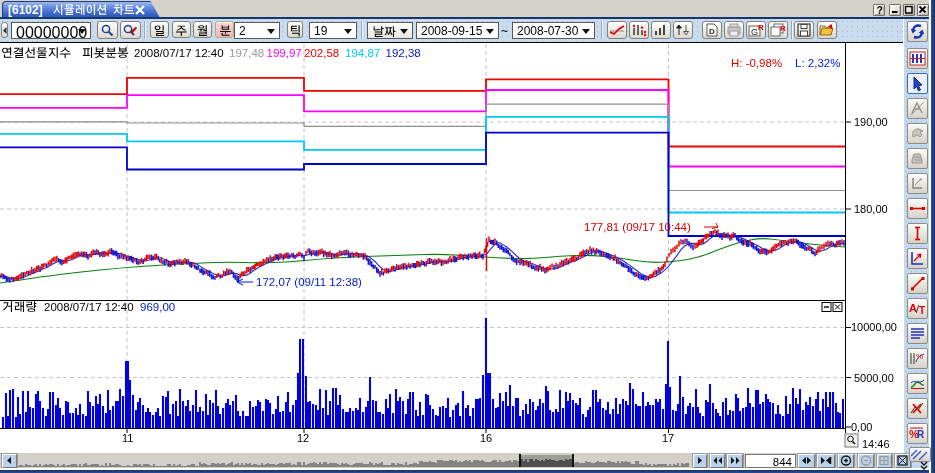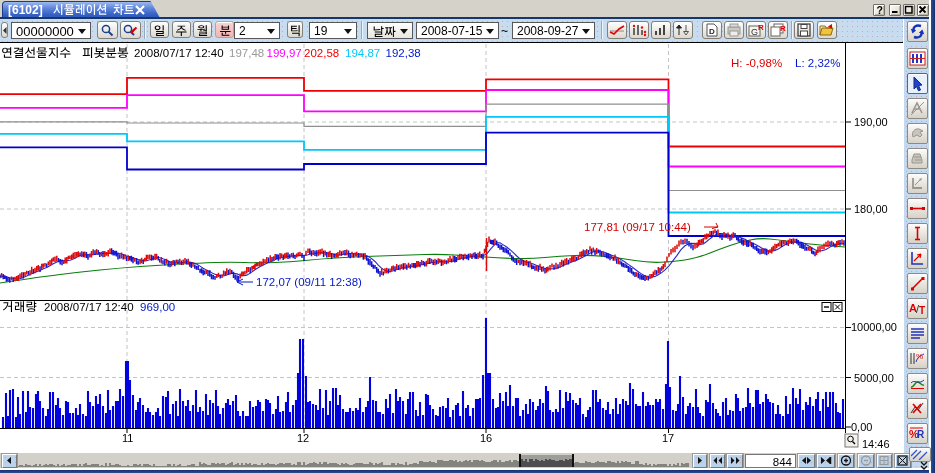--- a/index.html
+++ b/index.html
@@ -114,21 +114,21 @@
 <div class="abs dots" style="left:0;top:19px;width:931px;height:23px"></div>
 <div class="abs" style="left:0;top:42px;width:903px;height:1px;background:#000"></div>
 <div class="abs" style="left:903px;top:19px;width:4px;height:24px;background:#fff"></div>
 <div class="btn" style="left:1px;top:22px;width:7px;height:16px"></div>
 <svg class="abs" style="left:2px;top:27px" width="6" height="7">
     <path d="M4.5 0 L1 3.5 L4.5 7z" fill="#333"></path>
   </svg>
 <div class="combo" style="left:11px;top:22px;width:80px;height:17px">
     <div class="car"></div>
   </div>
-<div class="abs" style="left:16px;top:24px;font-size:13px">00000000</div>
+<div class="abs" style="left:16px;top:24px;font-size:16px">00000000</div>
 <div class="btn" style="left:97px;top:21px;width:21px;height:18px"></div>
 <svg class="abs" style="left:101px;top:24px" width="13" height="13">
     <circle cx="5" cy="5" r="3.6" fill="none" stroke="#1b3f8f" stroke-width="1.5"></circle>
     <line x1="7.6" y1="7.6" x2="11.5" y2="11.5" stroke="#1b3f8f" stroke-width="2"></line>
   </svg>
 <div class="btn" style="left:120px;top:21px;width:21px;height:18px"></div>
 <svg class="abs" style="left:123px;top:24px" width="15" height="13">
     <circle cx="5" cy="5" r="3.6" fill="none" stroke="#1b3f8f" stroke-width="1.5"></circle>
     <line x1="7.6" y1="7.6" x2="11" y2="11" stroke="#1b3f8f" stroke-width="2"></line>
     <path d="M13 4 l-6 5 l2.5 0.5 z" fill="#d00000"></path>
@@ -166,26 +166,26 @@
 <div class="abs" style="left:361px;top:21px;width:2px;height:18px;border-left:1px solid #98a8bc;border-right:1px solid #eef4fa"></div>
 <div class="combo" style="left:367px;top:22px;width:46px;height:17px;background:linear-gradient(#fefefd,#e9e6df)">
     <div class="car"></div>
   </div>
 <svg class="abs" style="left:372px;top:24px" width="26" height="14" viewBox="0 0 26 14">
     <path transform="translate(0.5,12) scale(1.0,1)" d="M2.30859375 0.890625V-2.203125H8.625V-3.38671875H2.23828125V-4.3828125H9.71484375V-1.3359375H3.3984375V-0.10546875H10.0546875V0.890625ZM8.61328125 -4.86328125V-9.796875H9.71484375V-7.91015625H11.15625V-6.92578125H9.71484375V-4.86328125ZM1.16015625 -5.61328125V-9.3984375H2.23828125V-6.5390625H2.54296875Q4.98046875 -6.5390625 7.76953125 -6.90234375V-6.0234375Q4.95703125 -5.61328125 1.6875 -5.61328125Z M20.390625 1.0546875V-9.796875H21.41015625V-5.15625H22.98046875V-4.08984375H21.41015625V1.0546875ZM12.28125 -1.1953125Q13.0078125 -2.2265625 13.505859375 -3.62109375Q14.00390625 -5.015625 14.00390625 -6.5625V-7.78125H12.703125V-8.7421875H15.99609375V-7.78125H15.046875V-6.87890625Q15.046875 -5.54296875 15.392578125 -4.3125Q15.73828125 -3.08203125 16.13671875 -2.44921875Q16.53515625 -3.09375 16.875 -4.32421875Q17.21484375 -5.5546875 17.21484375 -6.890625V-7.78125H16.27734375V-8.7421875H19.55859375V-7.78125H18.2578125V-6.55078125Q18.2578125 -3.80859375 19.93359375 -1.3125L19.1015625 -0.7734375Q18.6328125 -1.41796875 18.234375 -2.314453125Q17.8359375 -3.2109375 17.70703125 -3.9140625Q17.53125 -3.1171875 17.080078125 -2.208984375Q16.62890625 -1.30078125 16.125 -0.796875Q15.6328125 -1.27734375 15.1875 -2.173828125Q14.7421875 -3.0703125 14.56640625 -3.90234375Q14.44921875 -3.19921875 14.02734375 -2.208984375Q13.60546875 -1.21875 13.1484375 -0.64453125Z" fill="#000"></path>
   </svg>
 <div class="combo" style="left:416px;top:22px;width:83px;height:17px">
     <div class="car"></div>
   </div>
-<div class="abs" style="left:421px;top:24px;font-size:12px">2008-07-15</div>
+<div class="abs" style="left:421px;top:24px;font-size:12px">2008-09-15</div>
 <div class="abs" style="left:501px;top:24px;font-size:12px">~</div>
 <div class="combo" style="left:512px;top:22px;width:83px;height:17px">
     <div class="car"></div>
   </div>
-<div class="abs" style="left:517px;top:24px;font-size:12px">2008-09-27</div>
+<div class="abs" style="left:517px;top:24px;font-size:12px">2008-07-30</div>
 <div class="abs" style="left:601px;top:21px;width:2px;height:18px;border-left:1px solid #98a8bc;border-right:1px solid #eef4fa"></div>
 <div class="btn" style="left:607px;top:21px;width:20px;height:18px"></div>
 <svg class="abs" style="left:609px;top:23px" width="16" height="14" viewBox="0 0 16 14">
     <line x1="1" y1="8" x2="15" y2="8" stroke="#888"></line>
     <path d="M1 9 L5 11 L10 6 L15 3" stroke="#e00000" stroke-width="1.6" fill="none"></path>
   </svg>
 <div class="btn" style="left:629px;top:21px;width:20px;height:18px"></div>
 <svg class="abs" style="left:631px;top:23px" width="16" height="14" viewBox="0 0 16 14">
     <line x1="3" y1="12" x2="3" y2="5" stroke="#666" stroke-width="2"></line>
     <line x1="7" y1="12" x2="7" y2="2" stroke="#666" stroke-width="2"></line>

